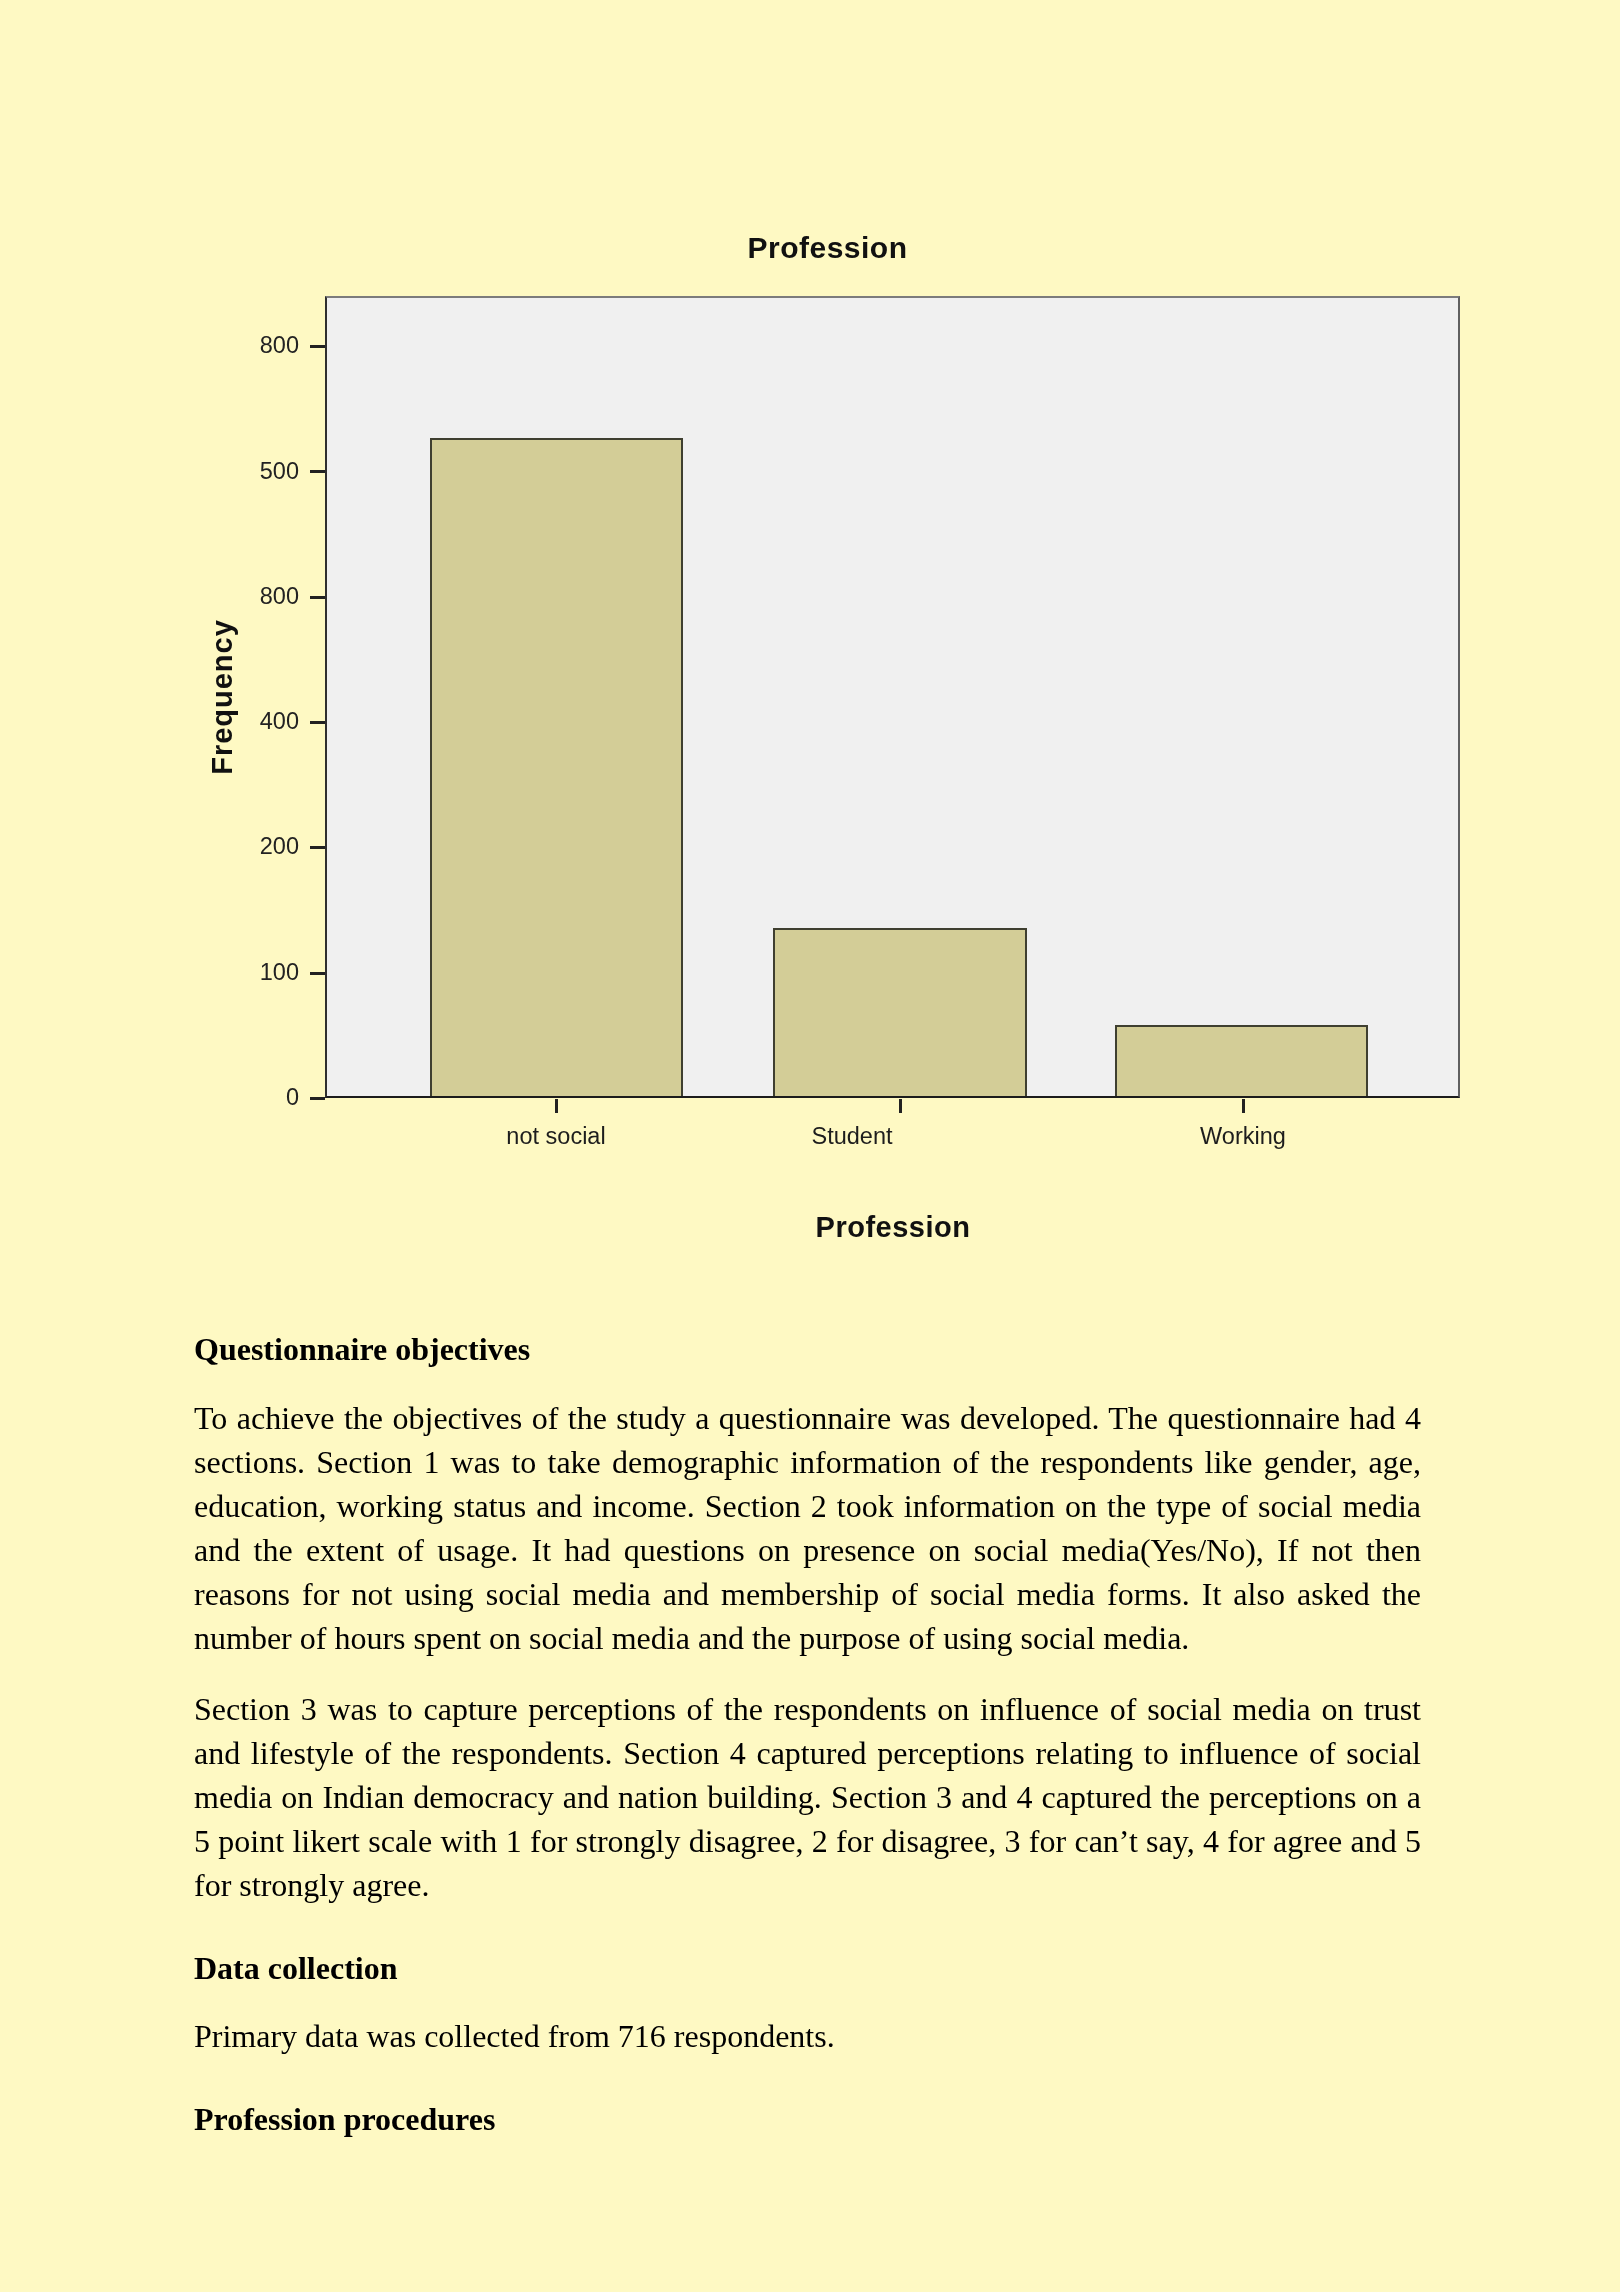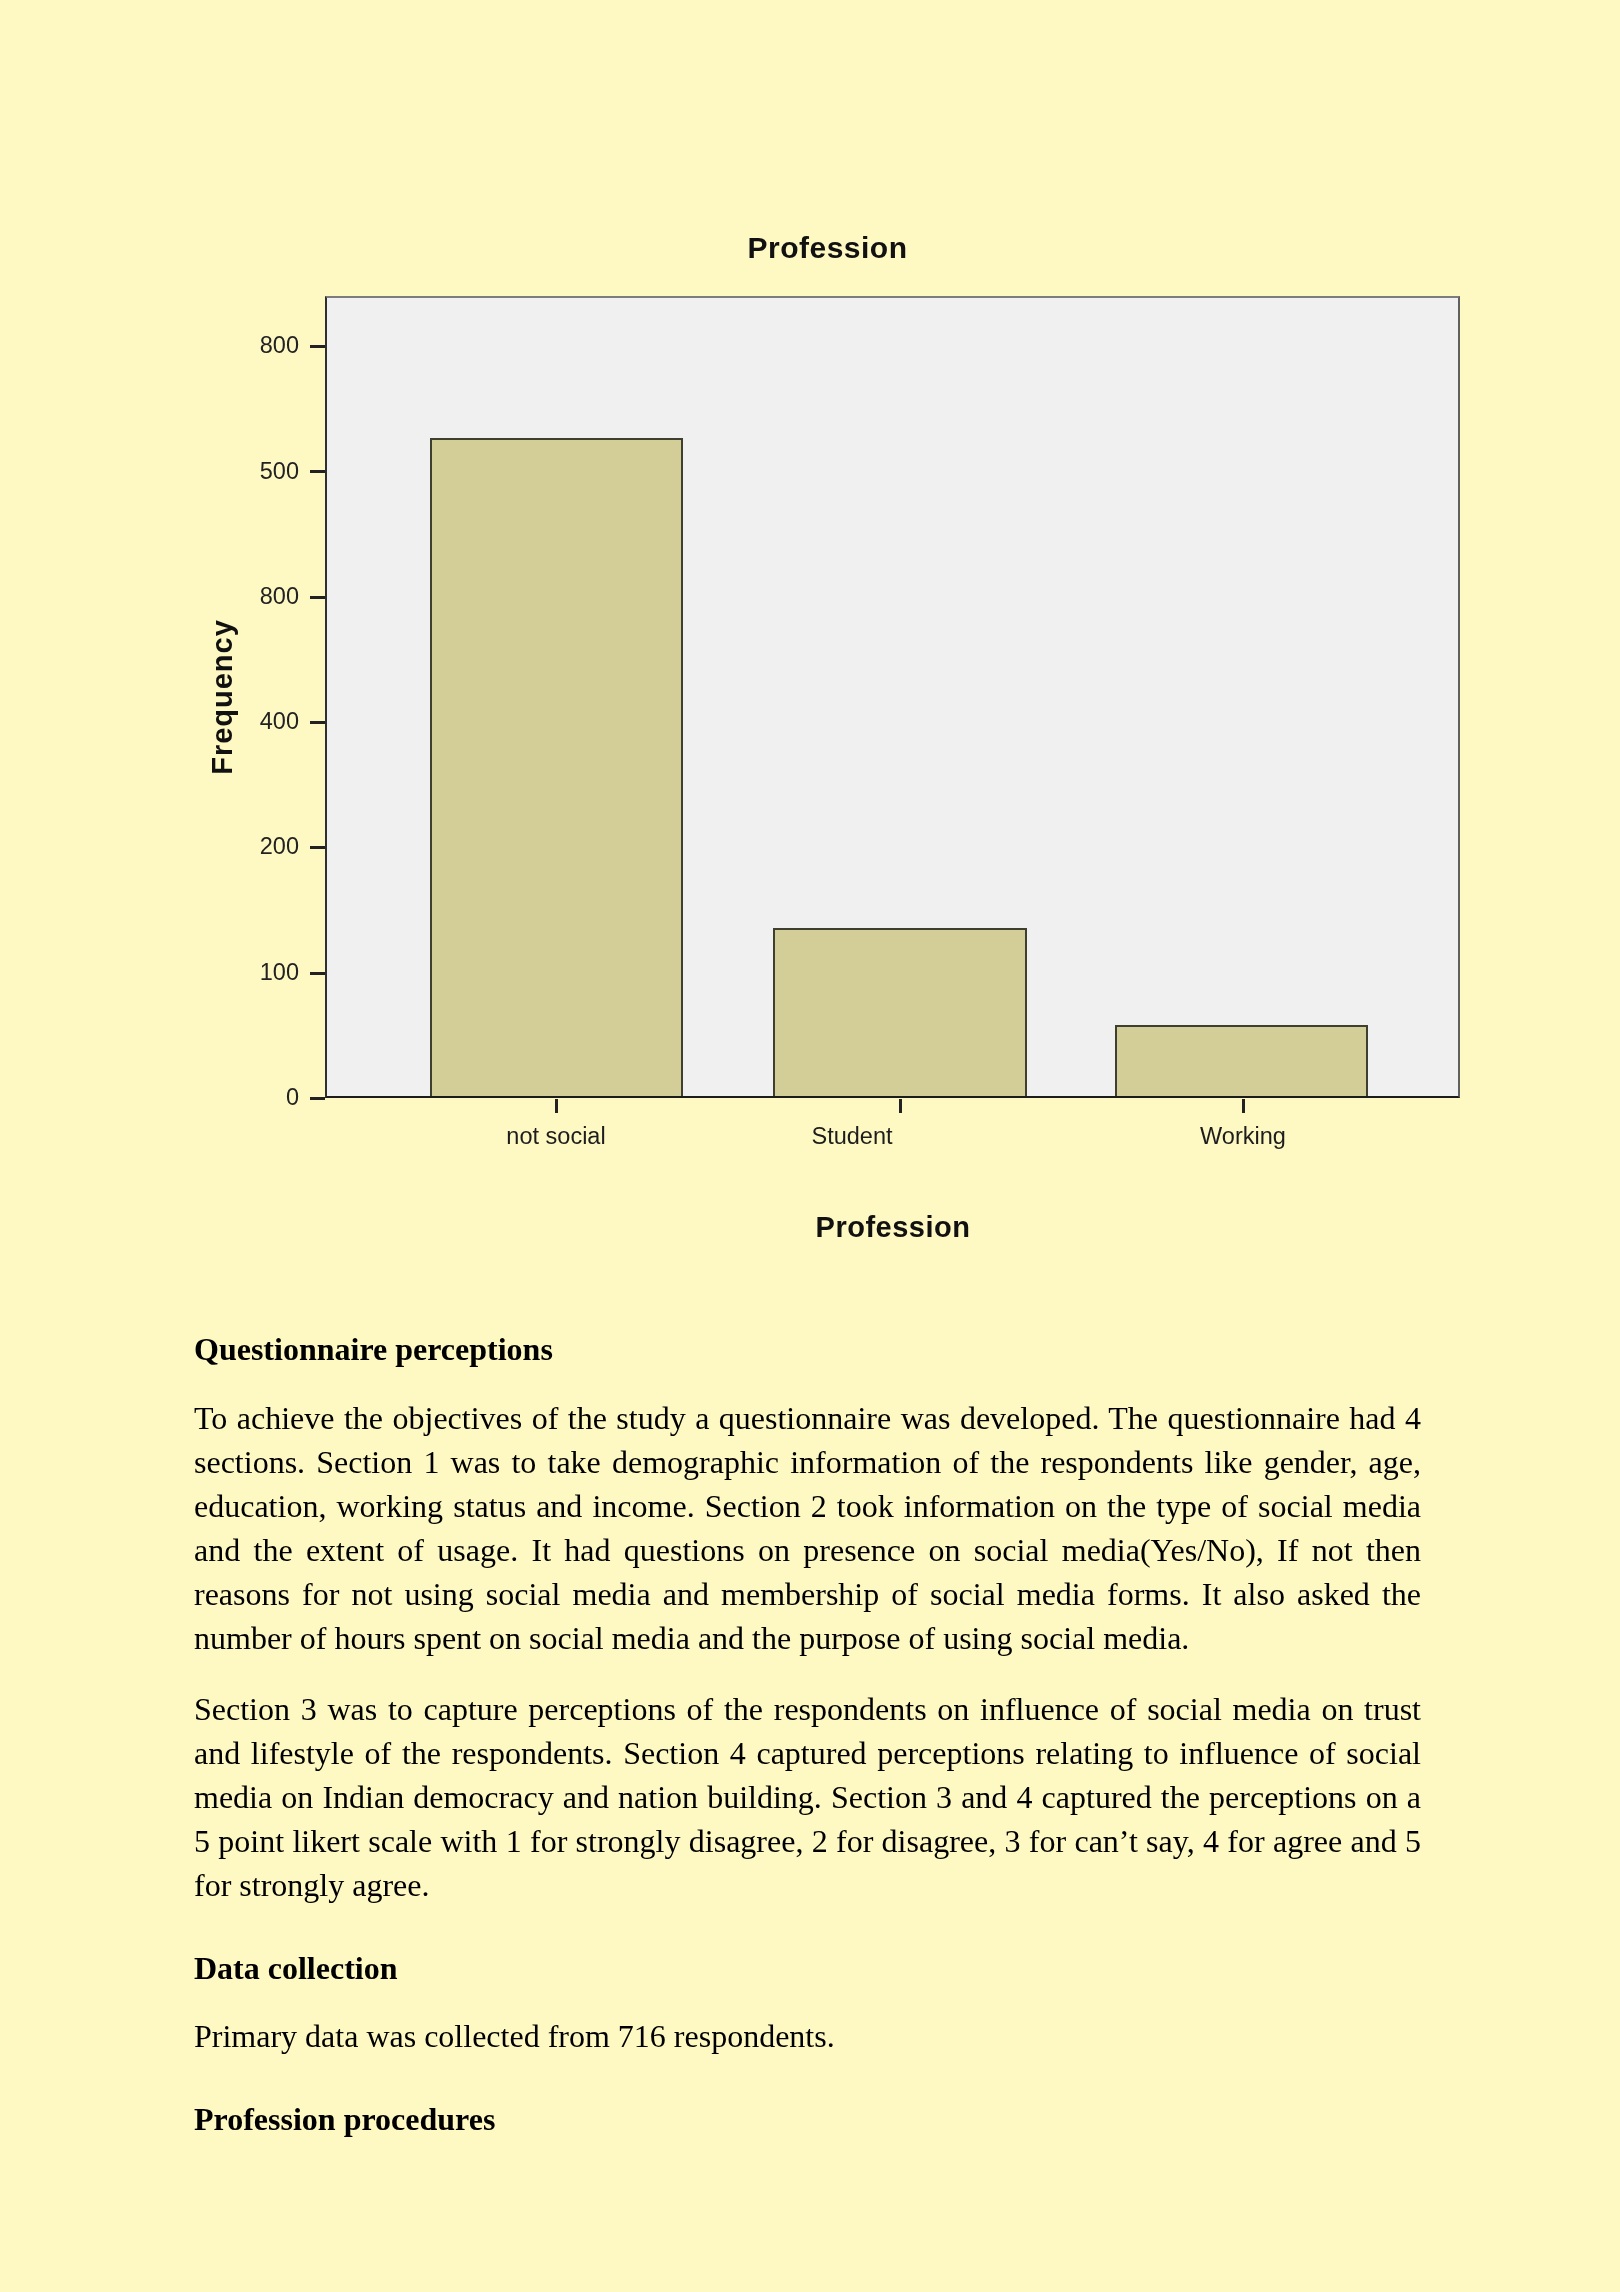--- a/index.html
+++ b/index.html
@@ -98,21 +98,21 @@
         <div class="xtick-stub" style="left: 899px;"></div>
         <div class="xcat-label" style="left: 852px;">Student</div>
         <div class="xtick-stub" style="left: 1242px;"></div>
         <div class="xcat-label" style="left: 1243px;">Working</div>
       </div>
 
     <div class="x-axis-title">Profession</div>
   </div>
 
   <div class="text-block">
-    <h2>Questionnaire perceptions</h2>
+    <h2>Questionnaire objectives</h2>
     <p>To achieve the objectives of the study a questionnaire was developed. The questionnaire had 4 sections. Section 1 was to take demographic information of the respondents like gender, age, education, working status and income. Section 2 took information on the type of social media and the extent of usage. It had questions on presence on social media(Yes/No), If not then reasons for not using social media and membership of social media forms. It also asked the number of hours spent on social media and the purpose of using social media.</p>
     <p>Section 3 was to capture perceptions of the respondents on influence of social media on trust and lifestyle of the respondents. Section 4 captured perceptions relating to influence of social media on Indian democracy and nation building. Section 3 and 4 captured the perceptions on a 5 point likert scale with 1 for strongly disagree, 2 for disagree, 3 for can’t say, 4 for agree and 5 for strongly agree.</p>
     <h2 class="later">Data collection</h2>
     <p>Primary data was collected from 716 respondents.</p>
     <h2 class="later">Profession procedures</h2>
   </div>
 
 </div>
 
 

